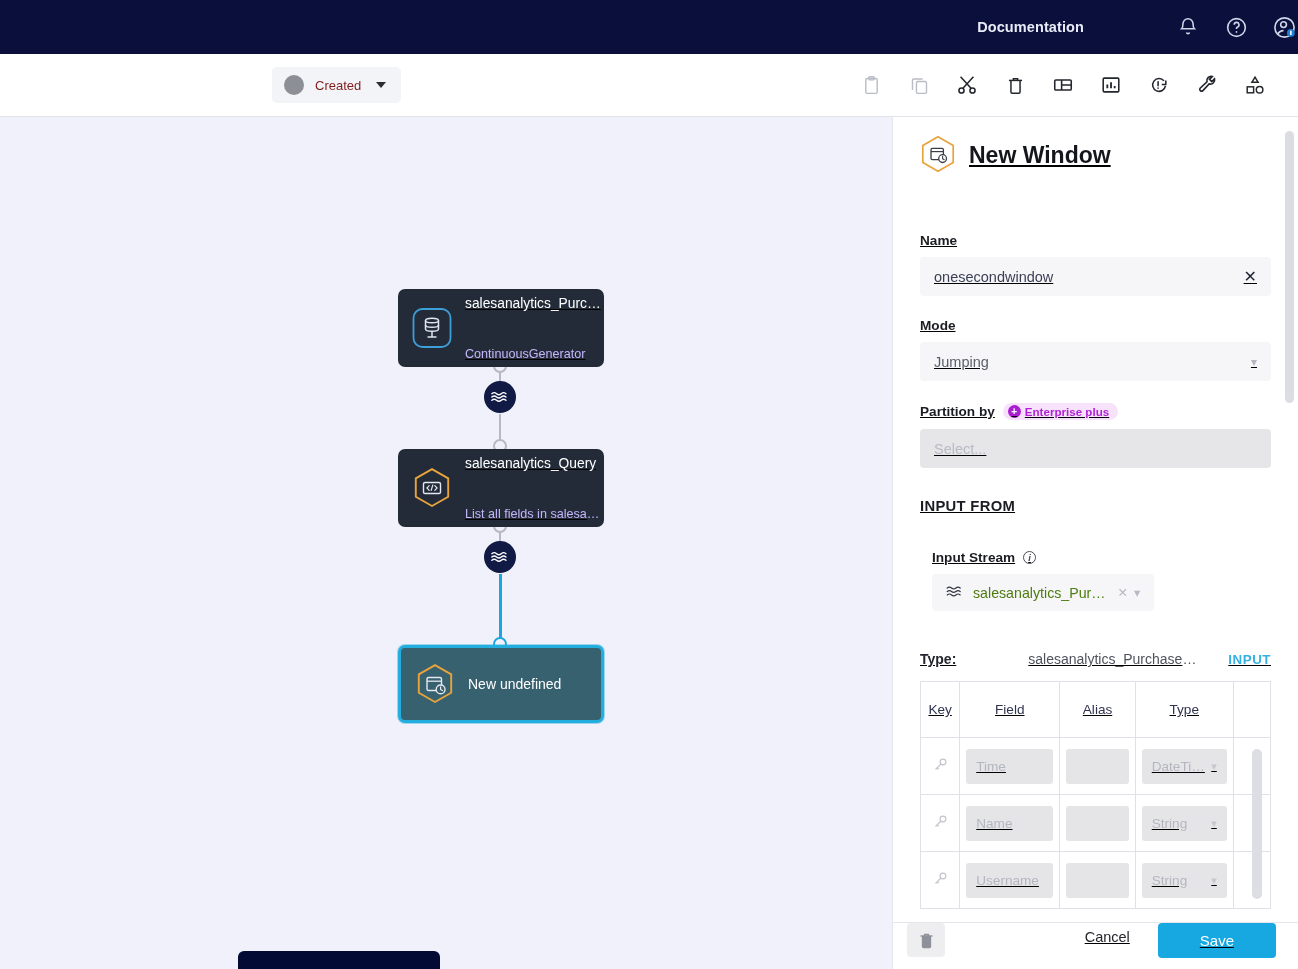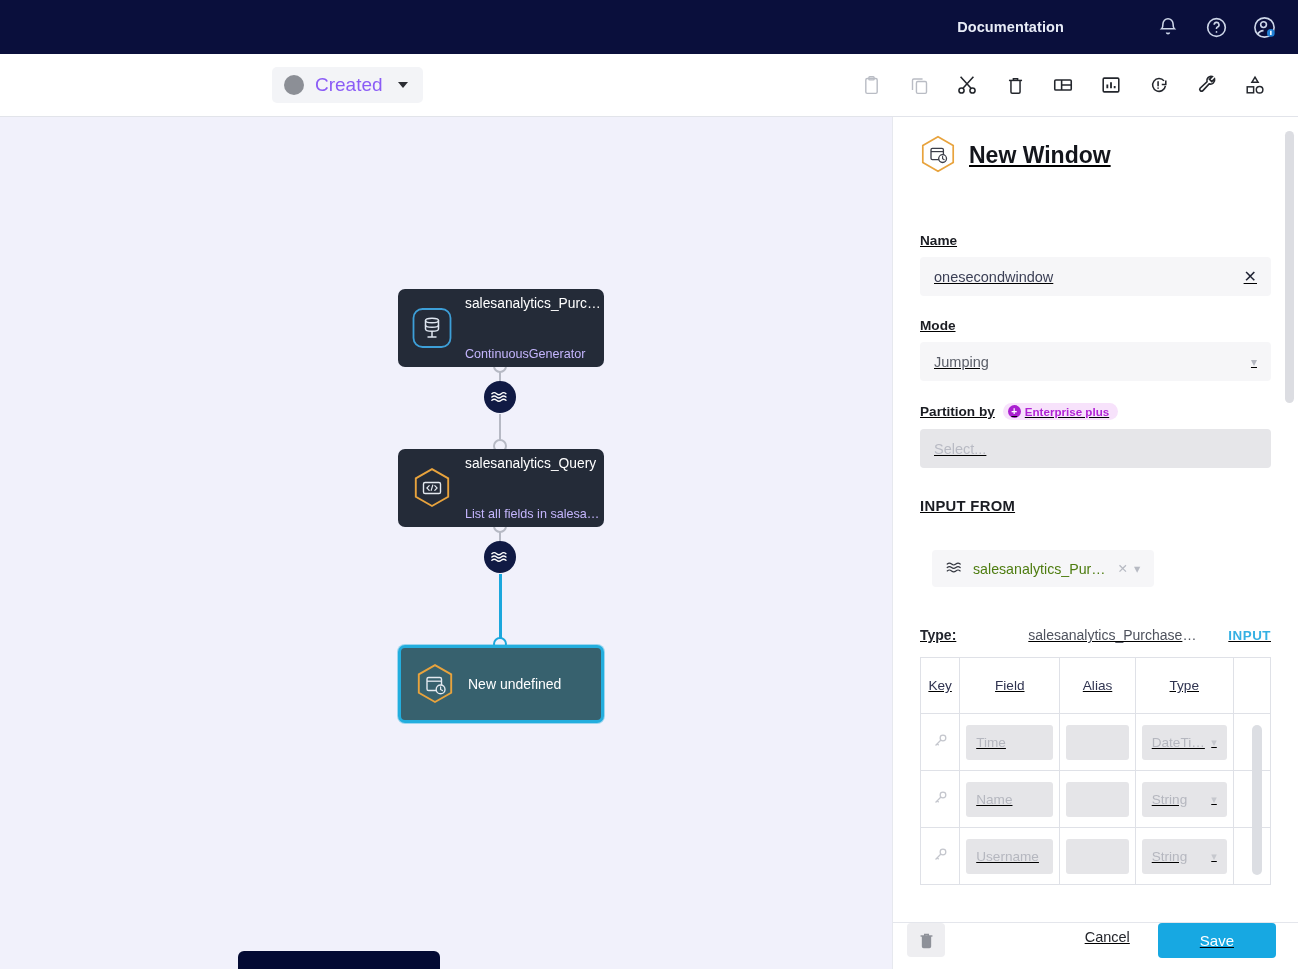--- a/index.html
+++ b/index.html
@@ -8,21 +8,21 @@
     font-family: "Liberation Sans", sans-serif;
     overflow: hidden;
     background: #ffffff;
   }
 
   
   .topnav {
     height: 54px; width: 100%;
     background: #0a0f3c;
     display: flex; align-items: center; justify-content: flex-end;
-    padding-right: 20px; gap: 20px;
+    gap: 20px;
   }
   .topnav .doc-link {
     color: #e8ecf7; font-size: 14.5px; font-weight: 600;
     letter-spacing: .1px; cursor: pointer; margin-right: 70px;
   }
   .topnav .nav-ic {
     width: 28px; height: 28px; display: flex; align-items: center;
     justify-content: center; cursor: pointer;
   }
   .topnav svg { display: block; }
@@ -39,21 +39,21 @@
     position: absolute; left: 272px; top: 50%;
     transform: translateY(-50%);
     height: 36px; background: #f3f4f7; border-radius: 5px;
     display: flex; align-items: center; gap: 11px;
     padding: 0 15px 0 12px; cursor: pointer;
   }
   .status-dot {
     width: 20px; height: 20px; border-radius: 50%; background: #8c8f96;
     flex: none;
   }
-  .status-label { font-size: 19px; color: #8b5cf6; }
+  .status-label { font-size: 13px; color: #7f1d1d; }
   .caret-down {
     width: 0; height: 0;
     border-left: 5.5px solid transparent;
     border-right: 5.5px solid transparent;
     border-top: 6.5px solid #2b2d33;
     margin-left: 4px;
   }
   .tool-icons {
     position: absolute; right: 30px; top: 50%;
     transform: translateY(-50%);
@@ -71,21 +71,21 @@
   
   .canvas {
     flex: 1; position: relative; background: #f1f1fb;
     overflow: hidden;
   }
   .node {
     position: absolute; width: 206px; height: 78px;
     border-radius: 7px; display: flex; align-items: center;
     padding-left: 14px; gap: 13px; cursor: pointer;
   }
-  .node.dark { background: #242b38; }
+  .node.dark { background: #242b38; text-decoration: underline; }
   .node.selected {
     background: #37616e; border: 3px solid #23aede;
     box-shadow: 0 0 0 1px rgba(35,174,222,.4);
   }
   .node-icon { flex: none; width: 40px; height: 42px; position: relative; }
   .node-texts { display: flex; flex-direction: column; gap: 4px; overflow: hidden; }
   .node-title {
     font-size: 13.8px; color: #ffffff; white-space: nowrap;
     overflow: hidden; text-overflow: ellipsis; max-width: 140px;
   }
@@ -481,20 +481,24 @@
           <span>Enterprise plus</span>
         </span>
       </div>
       <div class="fld-box disabled">
         <span>Select...</span>
       </div>
 
       <div class="section-head">INPUT FROM</div>
 
       <div class="indent">
+        <div class="fld-label">
+          <span>Input Stream</span>
+          <span class="info-ic">i</span>
+        </div>
         <div class="chip-box">
           <span>
             <svg width="15" height="13" viewBox="0 0 24 20" fill="none" stroke="#33363f" stroke-width="1.9" stroke-linecap="round">
               <path d="M2 4.5c2.3-2 4.6-2 6.9 0s4.6 2 6.9 0 4.6-2 6.9 0"></path>
               <path d="M2 10c2.3-2 4.6-2 6.9 0s4.6 2 6.9 0 4.6-2 6.9 0"></path>
               <path d="M2 15.5c2.3-2 4.6-2 6.9 0s4.6 2 6.9 0 4.6-2 6.9 0"></path>
             </svg>
           </span>
           <span class="chip-label">salesanalytics_Pur…</span>
           <span class="chip-acts">

